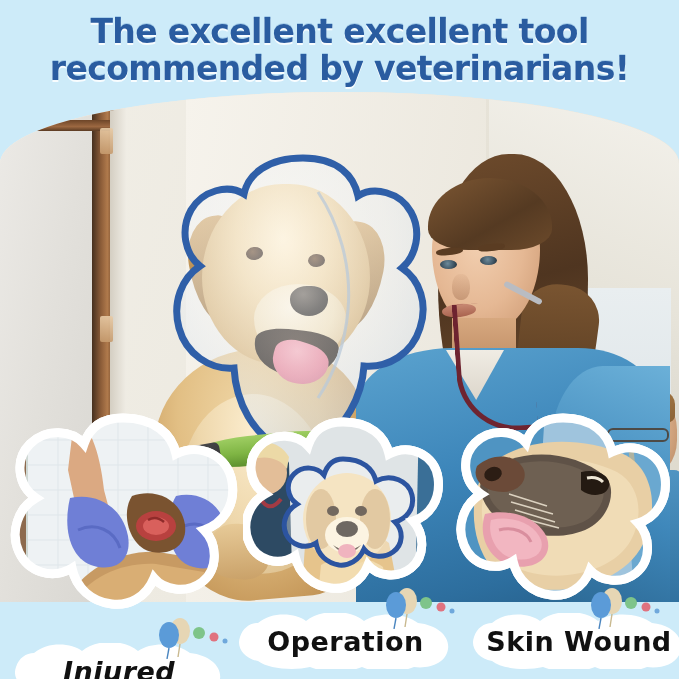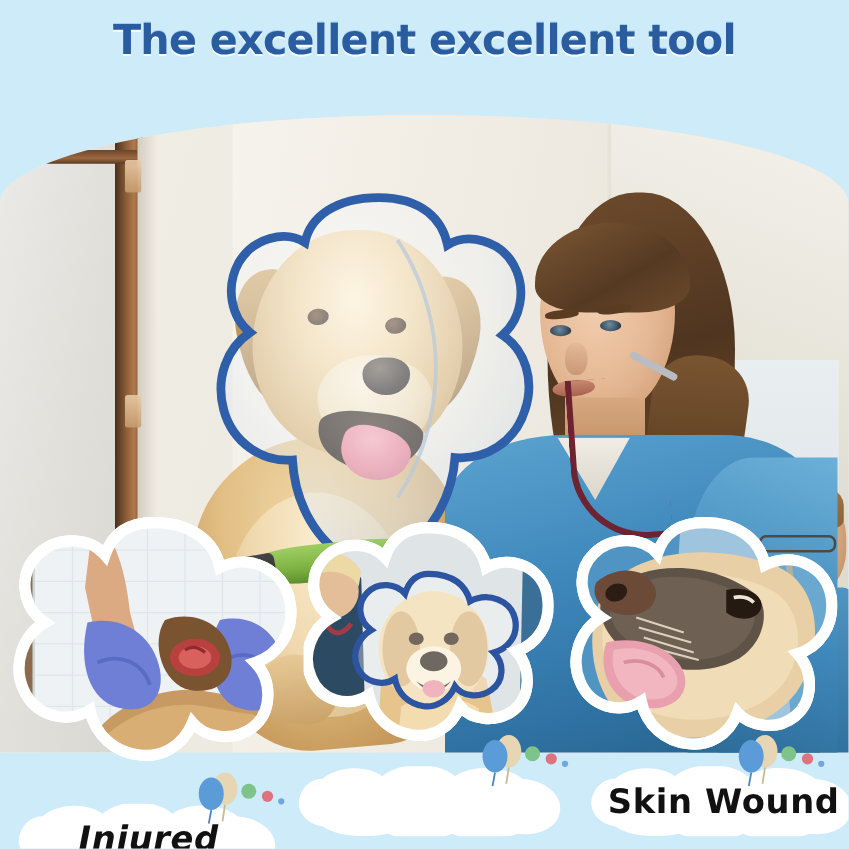--- a/index.html
+++ b/index.html
@@ -376,20 +376,21 @@
     width: 76px; height: 44px;
   }
 </style>
 </head>
 <body>
 
 <div class="poster">
 
   <div class="headline">
     <span class="headline-line l1">The excellent excellent tool</span>
+    <span class="headline-line l2">recommended by veterinarians!</span>
   </div>
 
   <div class="hero">
     <div class="hero-scene">
 
       <div class="wall"></div>
       <div class="wall-panel"></div>
       <div class="wall-right"></div>
       <div class="wall-win"></div>
 
@@ -700,20 +701,21 @@
     </svg>
     <svg class="balloons" style="right:-4px; top:-28px;" viewBox="0 0 76 44">
       <ellipse cx="26" cy="16" rx="10" ry="13" fill="#e6d6b4"></ellipse>
       <path d="M26 29 L24 42" stroke="#c9b98f" stroke-width="1.4" fill="none"></path>
       <ellipse cx="15" cy="20" rx="10" ry="13" fill="#5b9bd8"></ellipse>
       <path d="M15 33 L13 44" stroke="#4a85bf" stroke-width="1.4" fill="none"></path>
       <circle cx="45" cy="18" r="6" fill="#7ec48a"></circle>
       <circle cx="60" cy="22" r="4.5" fill="#e0727f"></circle>
       <circle cx="71" cy="26" r="2.5" fill="#6fa8dc"></circle>
     </svg>
+    <span class="badge-text">Operation</span>
   </div>
 
   <div class="label-badge" style="left:472px; top:613px; width:214px; height:56px;">
     <svg class="badge-bg" viewBox="0 0 214 56" preserveAspectRatio="none">
       <path d="M20 10 C34 -2 58 0 68 8 C82 -4 112 -4 126 8
                C140 -2 168 0 180 10 C200 12 211 24 209 36
                C207 50 191 56 175 54 C161 60 135 60 123 54
                C109 60 85 60 71 54 C55 58 30 56 20 48
                C6 46 -2 34 2 24 C5 15 12 10 20 10 Z" fill="#ffffff"></path>
     </svg>

